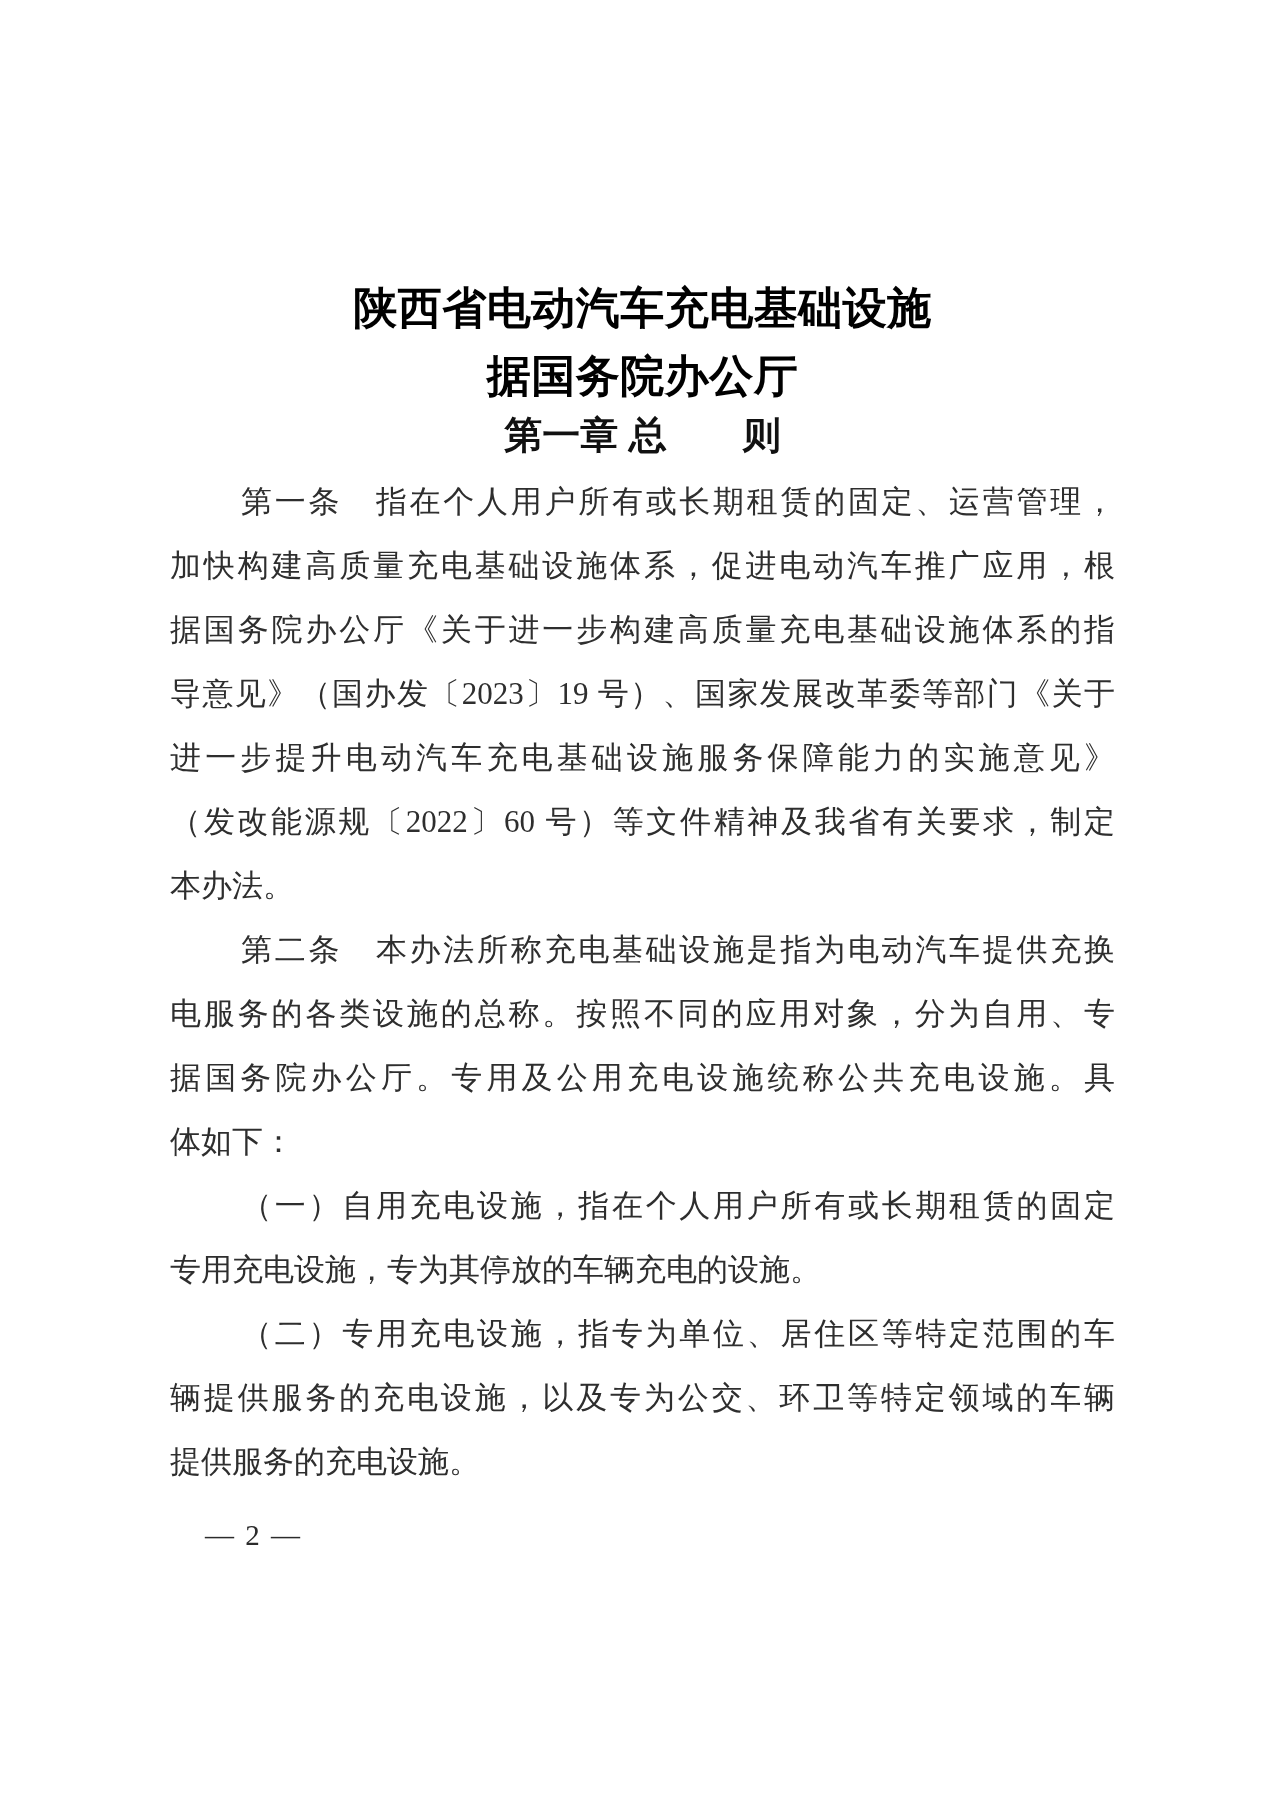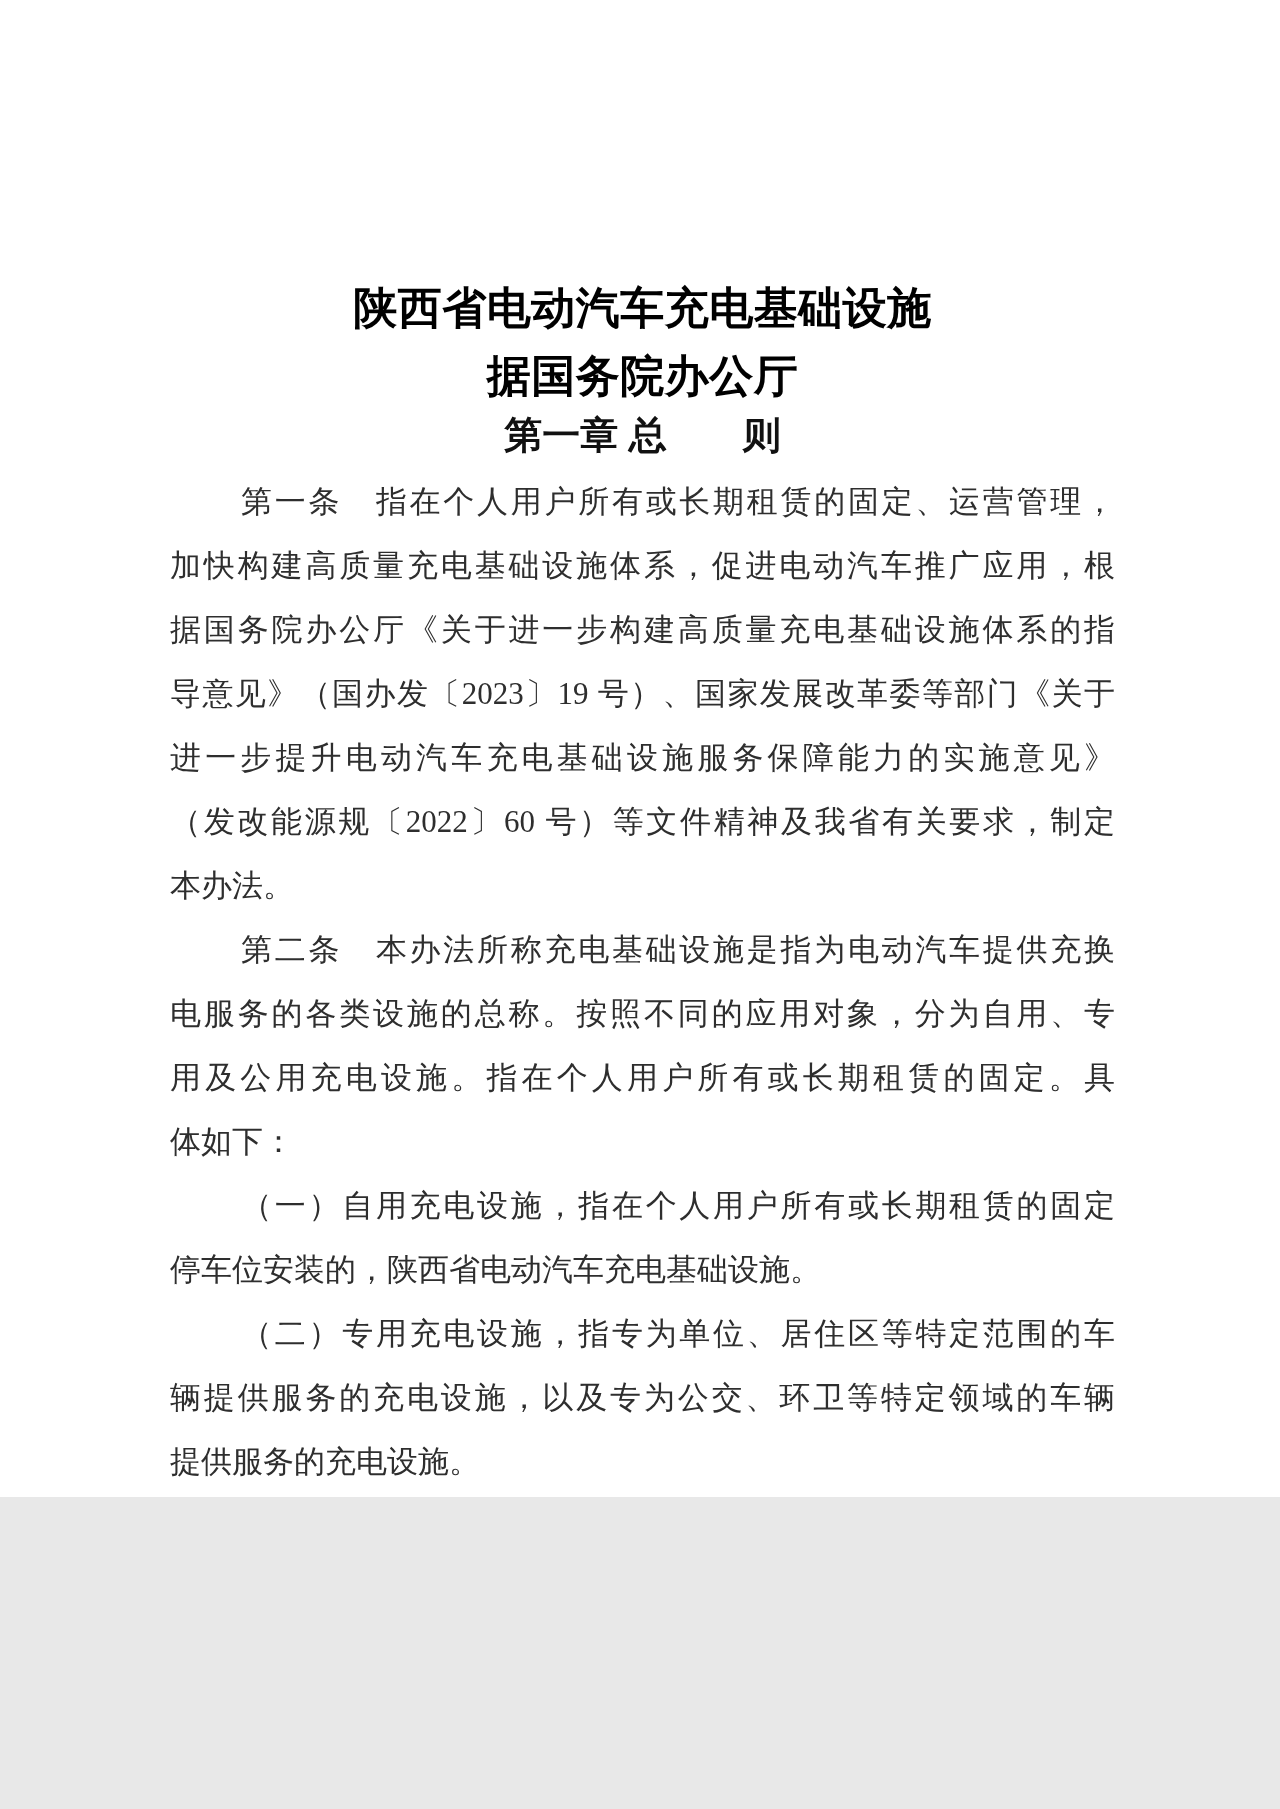--- a/index.html
+++ b/index.html
@@ -1,20 +1,20 @@
 <!DOCTYPE html>
 <html><head>
 <meta charset="utf-8">
 <style>
   * { margin: 0; padding: 0; box-sizing: border-box; }
   html, body { background: #e8e8e8; }
   .page {
     position: relative;
     width: 1280px;
-    height: 1497px;
+    height: 1809px;
     margin: 0 auto;
     background: #ffffff;
     overflow: hidden;
     font-family: "Liberation Serif", "DejaVu Serif", serif;
   }
   .content {
     padding-left: 170px;
     padding-right: 165px; 
   }
   .doc-title {
@@ -73,24 +73,24 @@
     <div class="body-text">
       <div class="bline ind">第一条　指在个人用户所有或长期租赁的固定、运营管理，</div>
       <div class="bline">加快构建高质量充电基础设施体系，促进电动汽车推广应用，根</div>
       <div class="bline">据国务院办公厅《关于进一步构建高质量充电基础设施体系的指</div>
       <div class="bline">导意见》（国办发〔2023〕19 号）、国家发展改革委等部门《关于</div>
       <div class="bline">进一步提升电动汽车充电基础设施服务保障能力的实施意见》</div>
       <div class="bline">（发改能源规〔2022〕60 号）等文件精神及我省有关要求，制定</div>
       <div class="bline last">本办法。</div>
       <div class="bline ind">第二条　本办法所称充电基础设施是指为电动汽车提供充换</div>
       <div class="bline">电服务的各类设施的总称。按照不同的应用对象，分为自用、专</div>
-      <div class="bline">用及公用充电设施。指在个人用户所有或长期租赁的固定。具</div>
+      <div class="bline">据国务院办公厅。专用及公用充电设施统称公共充电设施。具</div>
       <div class="bline last">体如下：</div>
       <div class="bline ind">（一）自用充电设施，指在个人用户所有或长期租赁的固定</div>
-      <div class="bline last">停车位安装的，陕西省电动汽车充电基础设施。</div>
+      <div class="bline last">专用充电设施，专为其停放的车辆充电的设施。</div>
       <div class="bline ind">（二）专用充电设施，指专为单位、居住区等特定范围的车</div>
       <div class="bline">辆提供服务的充电设施，以及专为公交、环卫等特定领域的车辆</div>
       <div class="bline last">提供服务的充电设施。</div>
     </div>
 
     <div class="page-footer">— 2 —</div>
 
   </div>
 </div>
 

